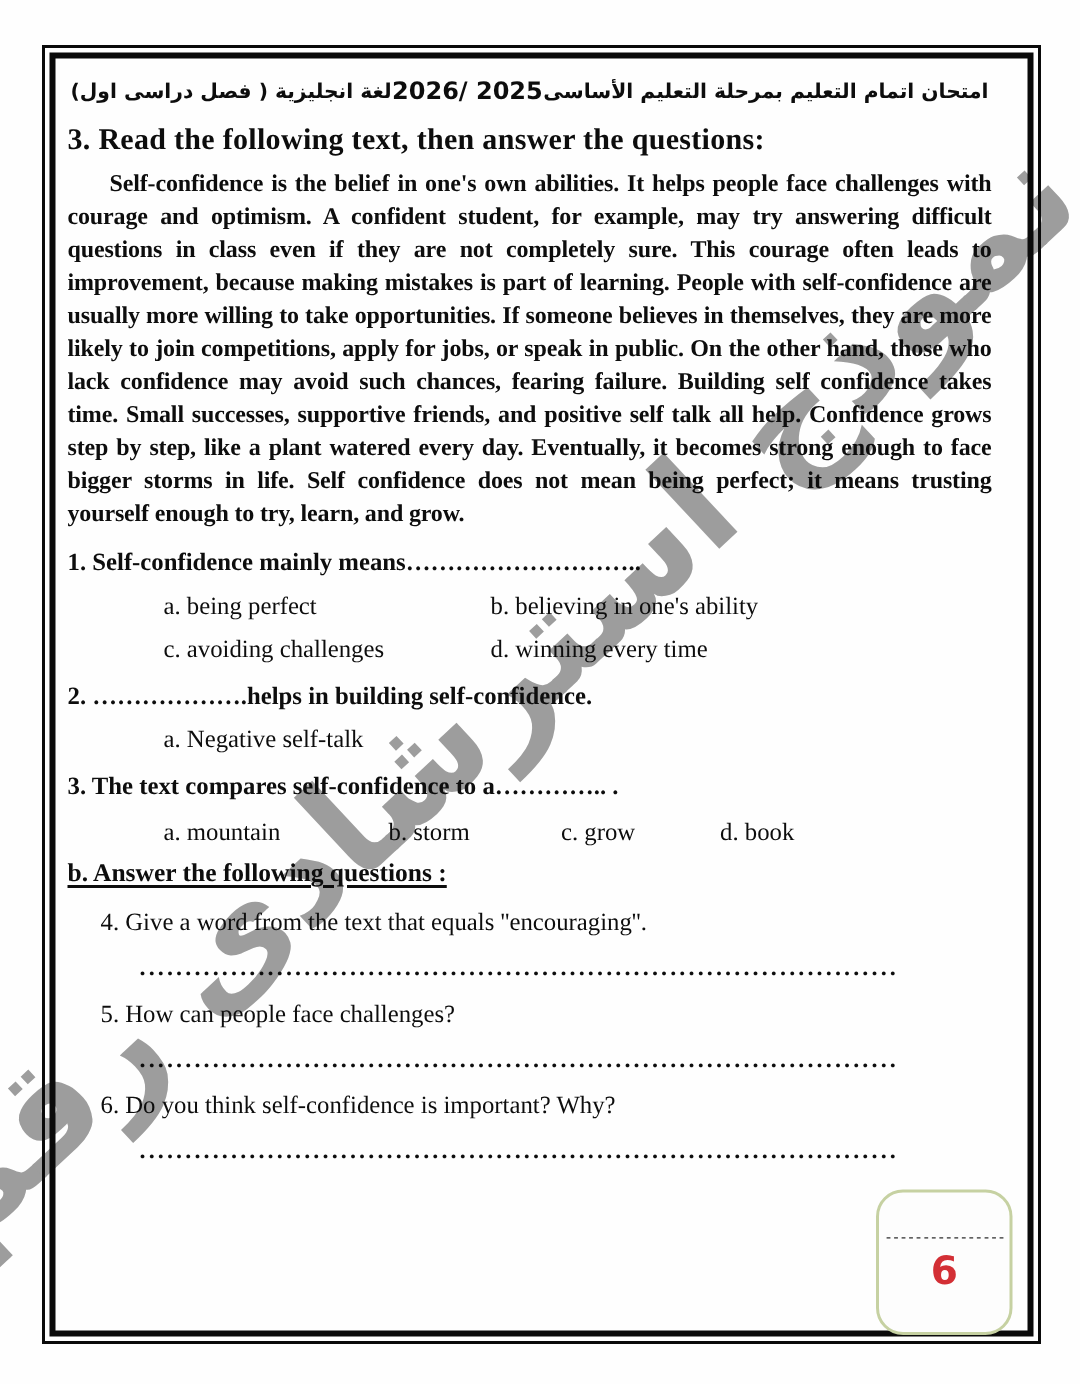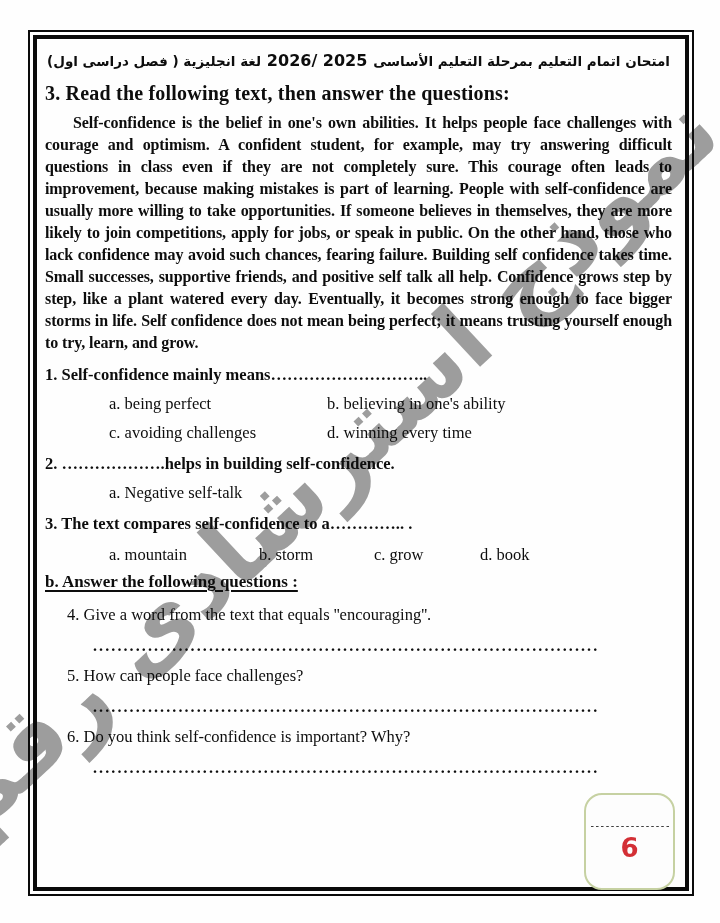--- a/index.html
+++ b/index.html
@@ -19,21 +19,21 @@
     position:absolute; left:28px; top:30px;
     width:666px; height:866px;
     border:2px solid #0a0a0a;
     padding:3px;
     background:transparent;
   }
   .frame-inner {
     width:100%; height:100%;
     border:4px solid #0a0a0a;
     position:relative;
-    padding:6px 13px 0 8px;
+    padding:6px 24px 0 8px;
   }
   
   .watermark {
     position:absolute;
     left:-60px; top:360px;
     width:880px;
     text-align:center;
     transform:rotate(-43deg);
     font-family:"DejaVu Sans", sans-serif;
     font-weight:bold;

